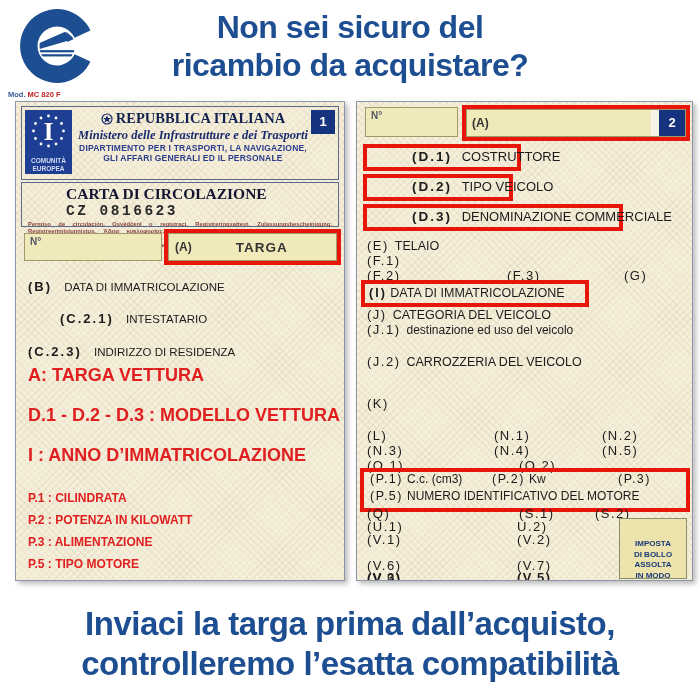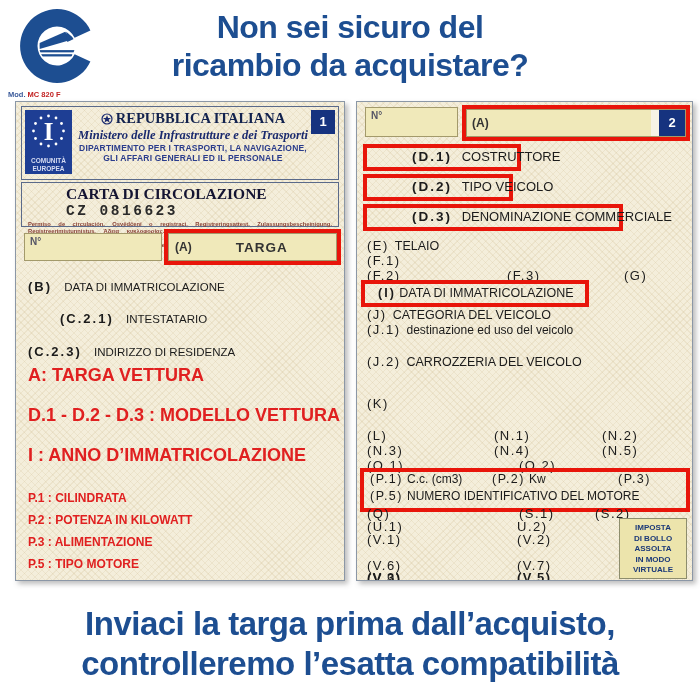--- a/index.html
+++ b/index.html
@@ -89,40 +89,40 @@
   .d2 { top:72px;  width:150px; }
   .d3 { top:102px; width:260px; }
 
   .rrow { position:absolute; left:10px; width:322px; height:16px; font-size:13px; color:#1b1b1b; }
   .rrow .cc { position:absolute; top:0; letter-spacing:1.5px; white-space:nowrap; }
   .rrow .fl { letter-spacing:0; margin-left:6px; font-size:12.5px; }
   .c0 { left:0; } .c1 { left:127px; } .c2 { left:235px; }
   .r-e  { top:136px; } .r-f1 { top:151px; }
   .r-fg { top:166px; } .r-fg .c1 { left:140px; } .r-fg .c2 { left:257px; }
   .ibox { position:absolute; left:4px; top:178px; width:228px; height:27px; border:4px solid #e8150a;
-          line-height:18px; padding-left:13px; font-size:12.5px; color:#1b1b1b; white-space:nowrap; }
+          line-height:18px; padding-left:4px; font-size:12.5px; color:#1b1b1b; white-space:nowrap; }
   .ibox .fcode { font-weight:bold; letter-spacing:2px; }
   .r-j  { top:205px; } .r-j1 { top:220px; } .r-j1 .fl { font-size:12px; }
   .r-j2 { top:252px; } .r-k { top:294px; }
   .r-l  { top:326px; } .r-n3 { top:341px; }
   .r-o  { top:356px; } .r-o .c1 { left:152px; }
   .pbox { position:absolute; left:3px; top:366px; width:330px; height:44px; border:4px solid #e8150a; }
   .pbox .prow { position:absolute; left:6px; width:316px; height:17px; font-size:12.5px; color:#1b1b1b; }
   .pr1 { top:0; } .pr2 { top:17px; }
   .pbox .cc { position:absolute; letter-spacing:1.5px; white-space:nowrap; }
   .pbox .pl { letter-spacing:0; margin-left:4px; font-size:12px; }
   .pc1 { left:122px; } .pc2 { left:248px; }
   .r-q  { top:404px; } .r-q .c1 { left:152px; } .r-q .c2 { left:228px; }
   .r-u  { top:417px; } .r-u .c1 { left:150px; }
   .r-v1 { top:430px;text-align:center; } .r-v3 { top:468px;font-weight:bold; } .r-v6 { top:456px; } .r-v9 { top:469px; }
   .r-v1 .c1, .r-v3 .c1, .r-v6 .c1 { left:150px; }
 
   .imposta { position:absolute; right:5px; top:416px; width:68px; height:61px; background:#ece4ac;
              border:1px solid #8d8d6d; color:#1a3878; font-weight:bold; font-size:8px;
-             line-height:10.5px; text-align:center; padding-top:4px; }
+             line-height:10.5px; text-align:center; padding-top:20px; }
 
   
   .footer { position:absolute; left:0; right:0; top:604px; text-align:center;
             color:#1d4e91; font-weight:bold; font-size:33px; line-height:40px; letter-spacing:-0.5px; }
 </style>
 </head>
 <body>
 
 <div class="page">
 

